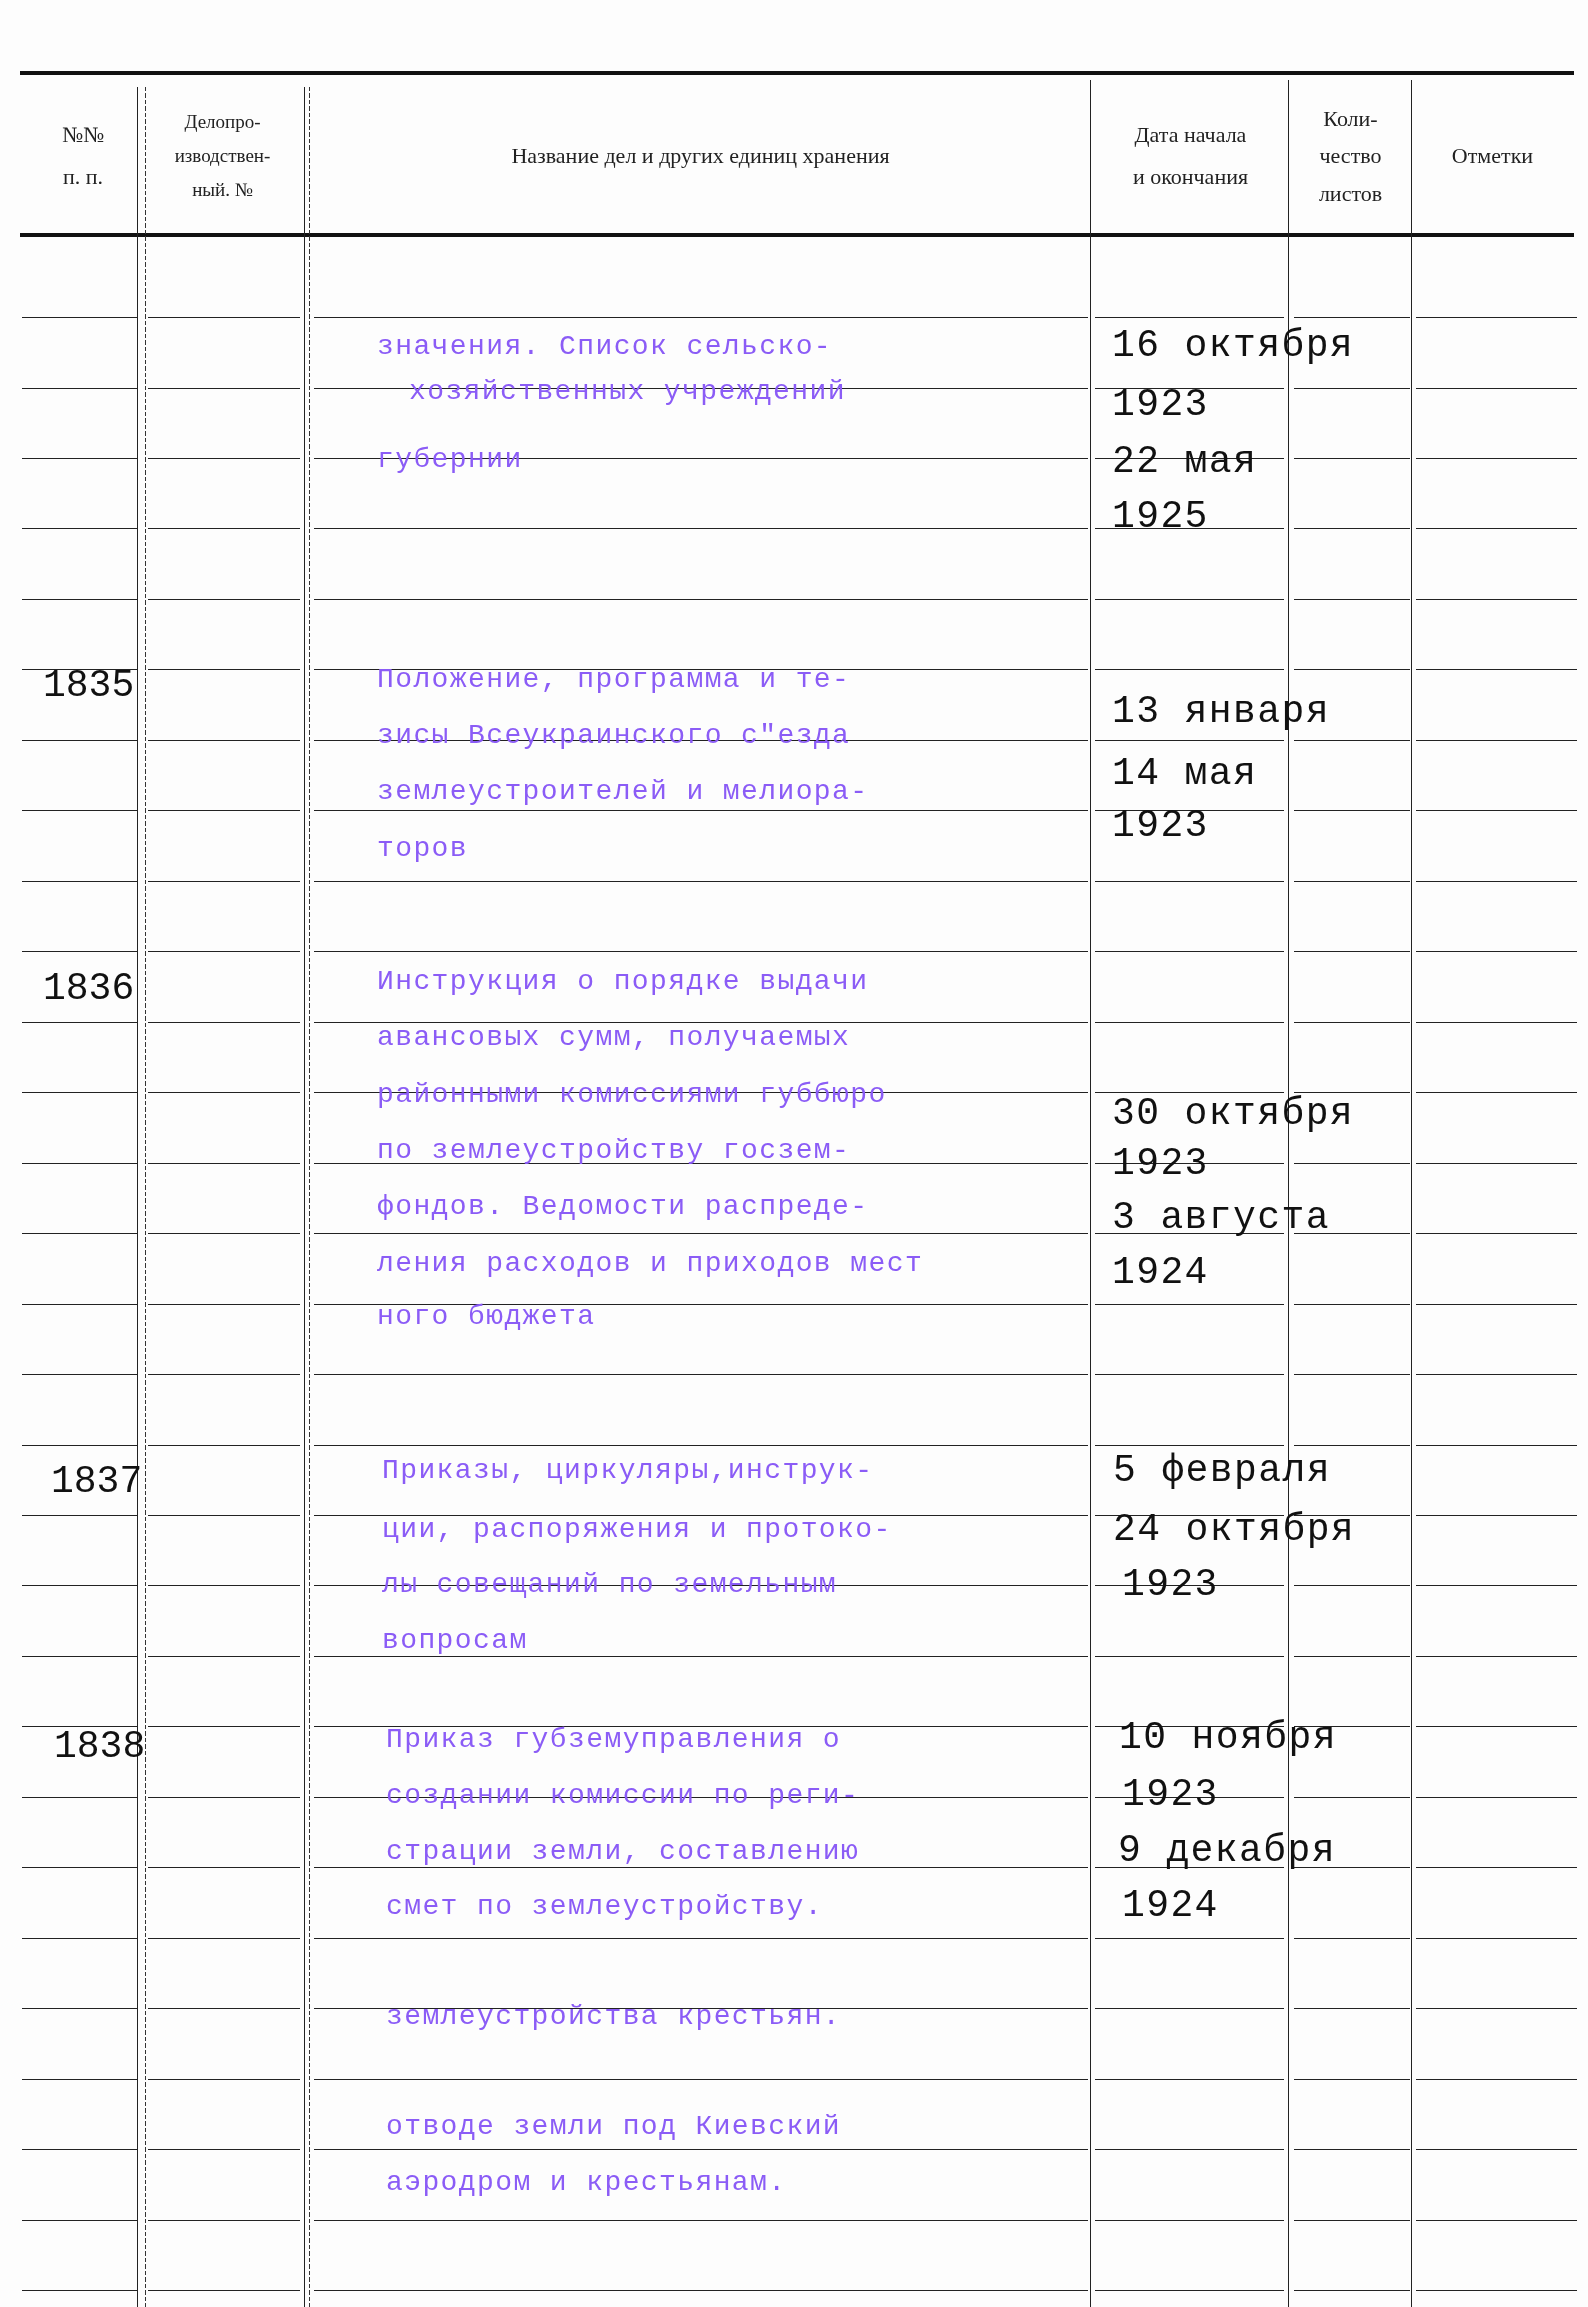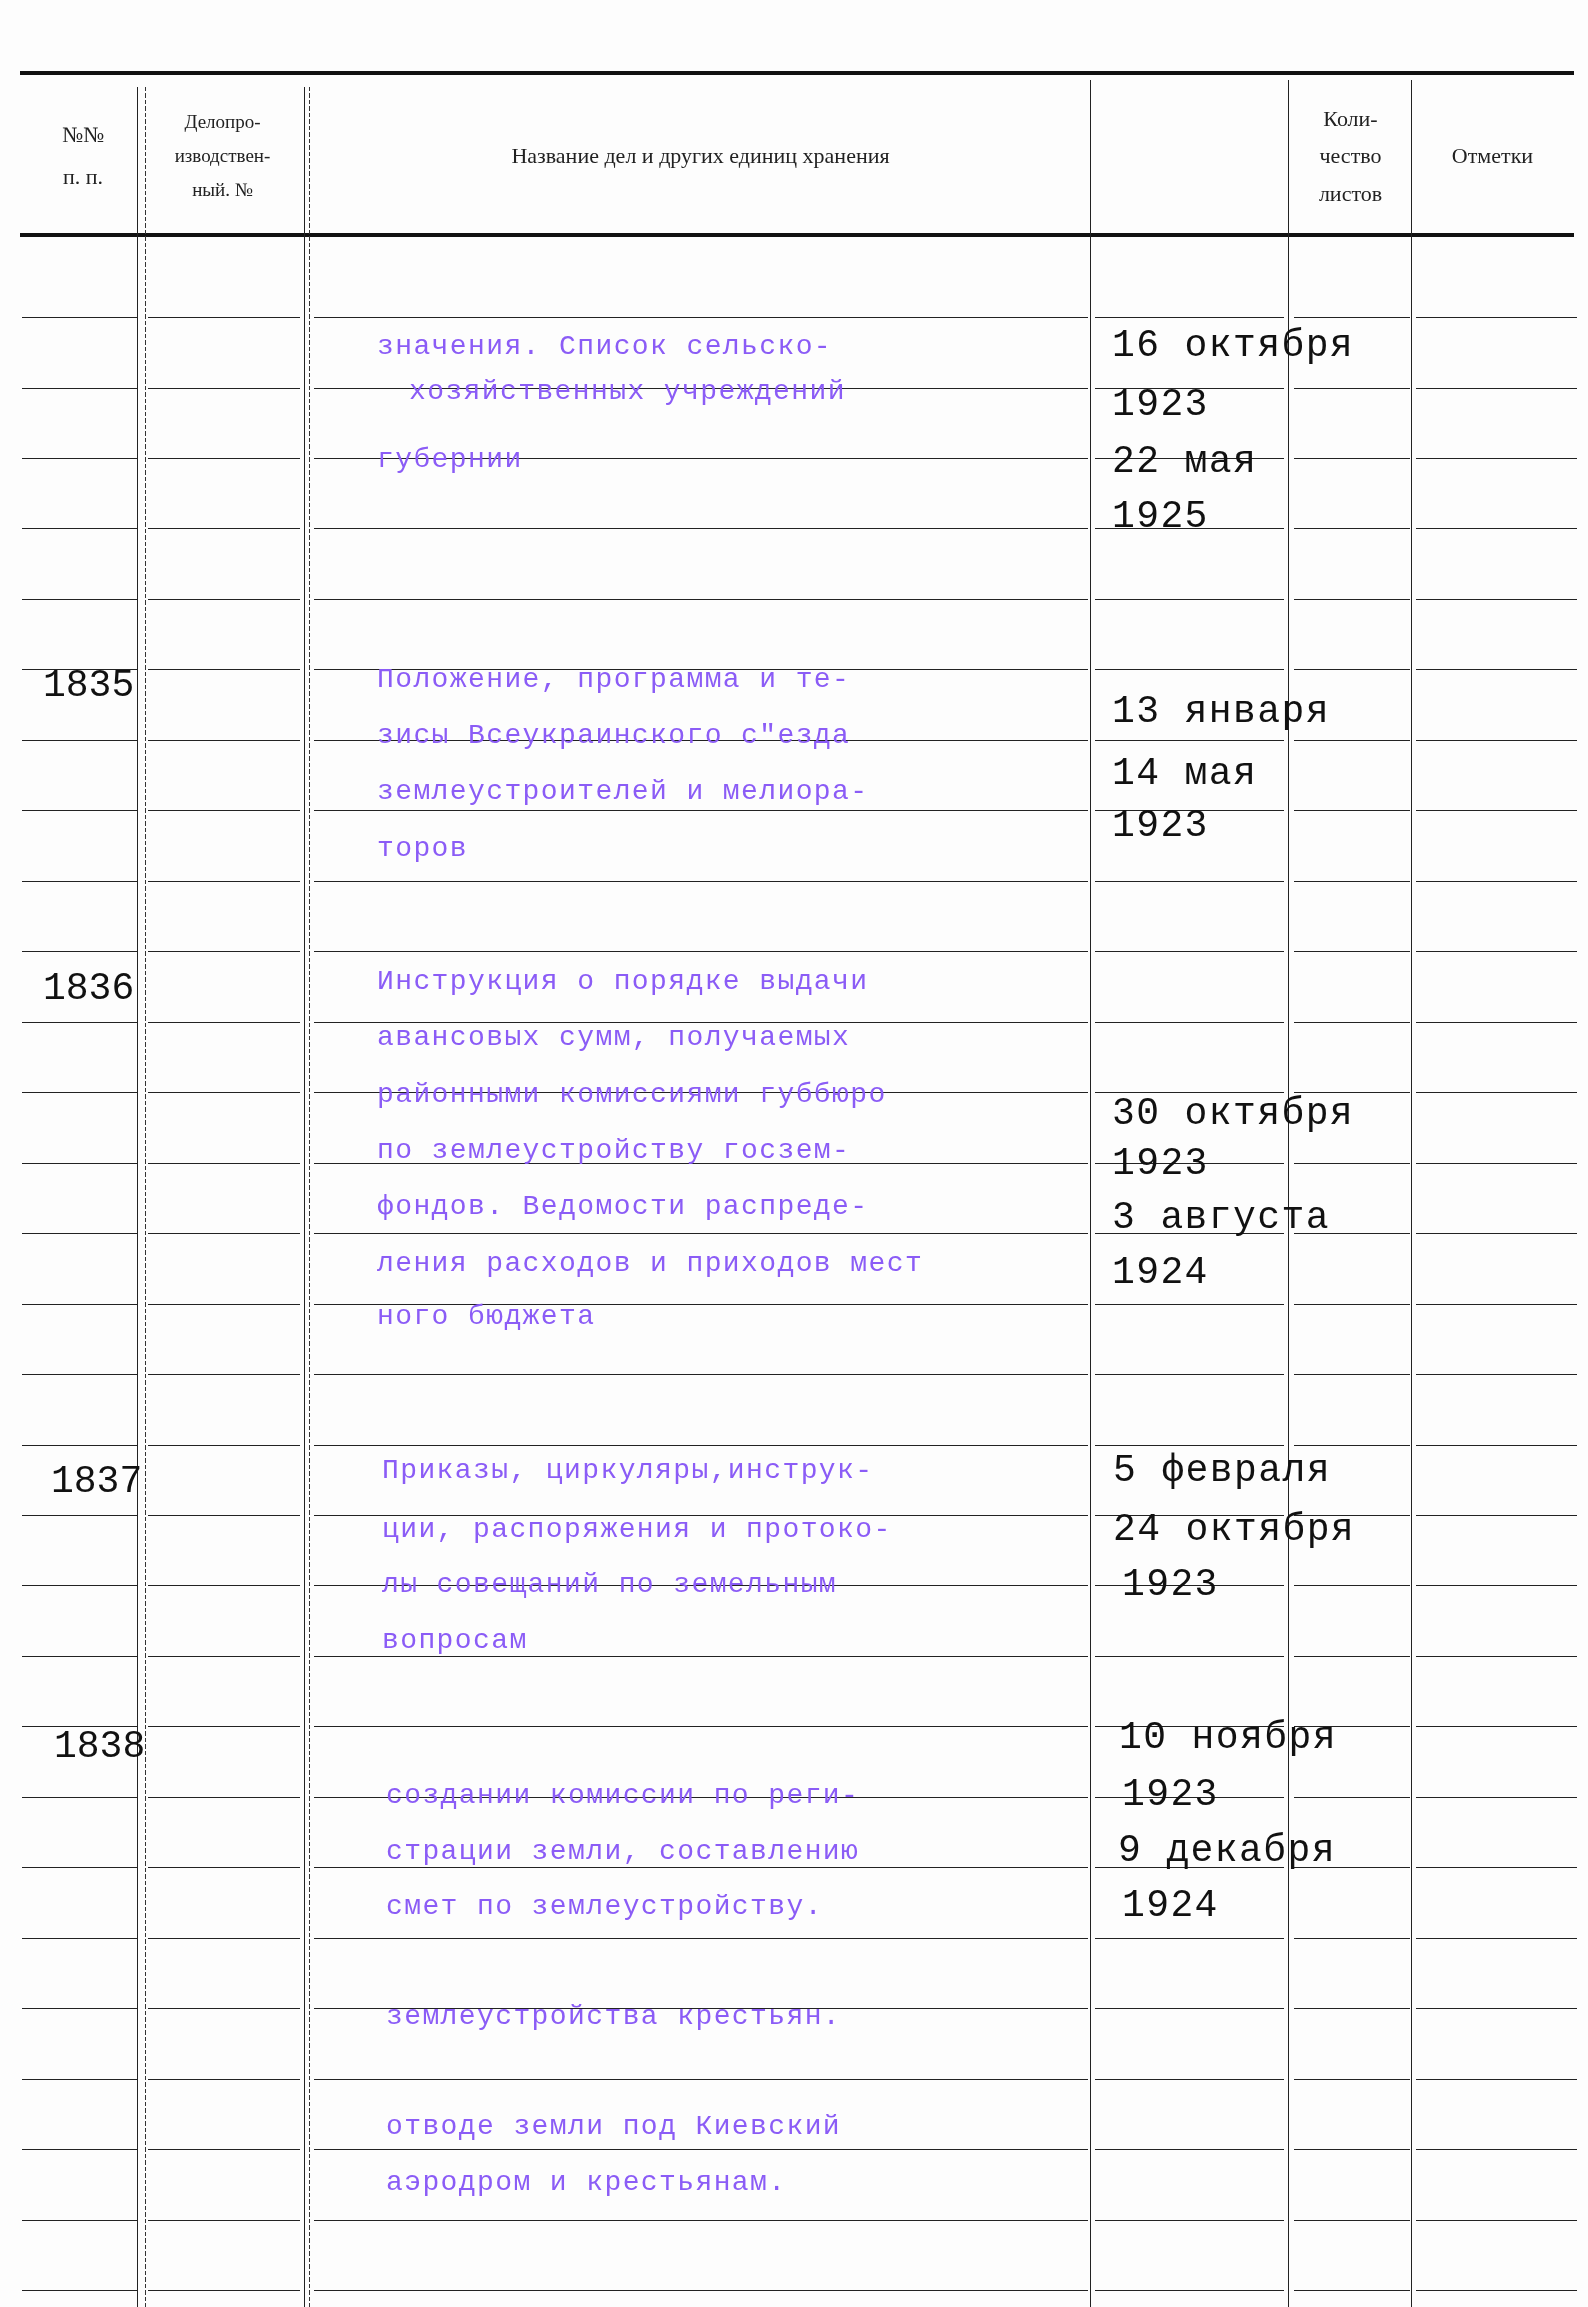--- a/index.html
+++ b/index.html
@@ -41,20 +41,26 @@
   </div>
   <div class="hdr" style="left:141px; top:80px; width:163px; height:152px; font-size:19px; line-height:1.8;">
     <div>
         <span>Делопро-</span>
         <span>изводствен-</span>
         <span>ный. №</span>
       </div>
   </div>
   <div class="hdr" style="left:311px; top:80px; width:779px; height:152px;">
     <span>Название дел и других единиц хранения</span>
+  </div>
+  <div class="hdr" style="left:1092px; top:80px; width:197px; height:152px;">
+    <div>
+        <span>Дата начала</span>
+        <span>и окончания</span>
+      </div>
   </div>
   <div class="hdr" style="left:1290px; top:80px; width:121px; height:152px; line-height:1.7;">
     <div>
         <span>Коли-</span>
         <span>чество</span>
         <span>листов</span>
       </div>
   </div>
   <div class="hdr" style="left:1413px; top:80px; width:159px; height:152px;">
     <span>Отметки</span>
@@ -270,20 +276,21 @@
   <div class="num" style="left:51px; top:1460px;">1837</div>
   <div class="txt" style="left:382px; top:1455px;">Приказы, циркуляры,инструк-</div>
   <div class="txt" style="left:382px; top:1514px;">ции, распоряжения и протоко-</div>
   <div class="txt" style="left:382px; top:1569px;">лы совещаний по земельным</div>
   <div class="txt" style="left:382px; top:1625px;">вопросам</div>
   <div class="date" style="left:1113px; top:1449px;">5 февраля</div>
   <div class="date" style="left:1113px; top:1508px;">24 октября</div>
   <div class="date" style="left:1122px; top:1563px;">1923</div>
 
   <div class="num" style="left:54px; top:1725px;">1838</div>
+  <div class="txt" style="left:386px; top:1724px;">Приказ губземуправления о</div>
   <div class="txt" style="left:386px; top:1780px;">создании комиссии по реги-</div>
   <div class="txt" style="left:386px; top:1836px;">страции земли, составлению</div>
   <div class="txt" style="left:386px; top:1891px;">смет по землеустройству.</div>
   <div class="txt" style="left:386px; top:2001px;">землеустройства крестьян.</div>
   <div class="txt" style="left:386px; top:2111px;">отводе земли под Киевский</div>
   <div class="txt" style="left:386px; top:2167px;">аэродром и крестьянам.</div>
   <div class="date" style="left:1119px; top:1716px;">10 ноября</div>
   <div class="date" style="left:1122px; top:1773px;">1923</div>
   <div class="date" style="left:1118px; top:1829px;">9 декабря</div>
   <div class="date" style="left:1122px; top:1884px;">1924</div>

